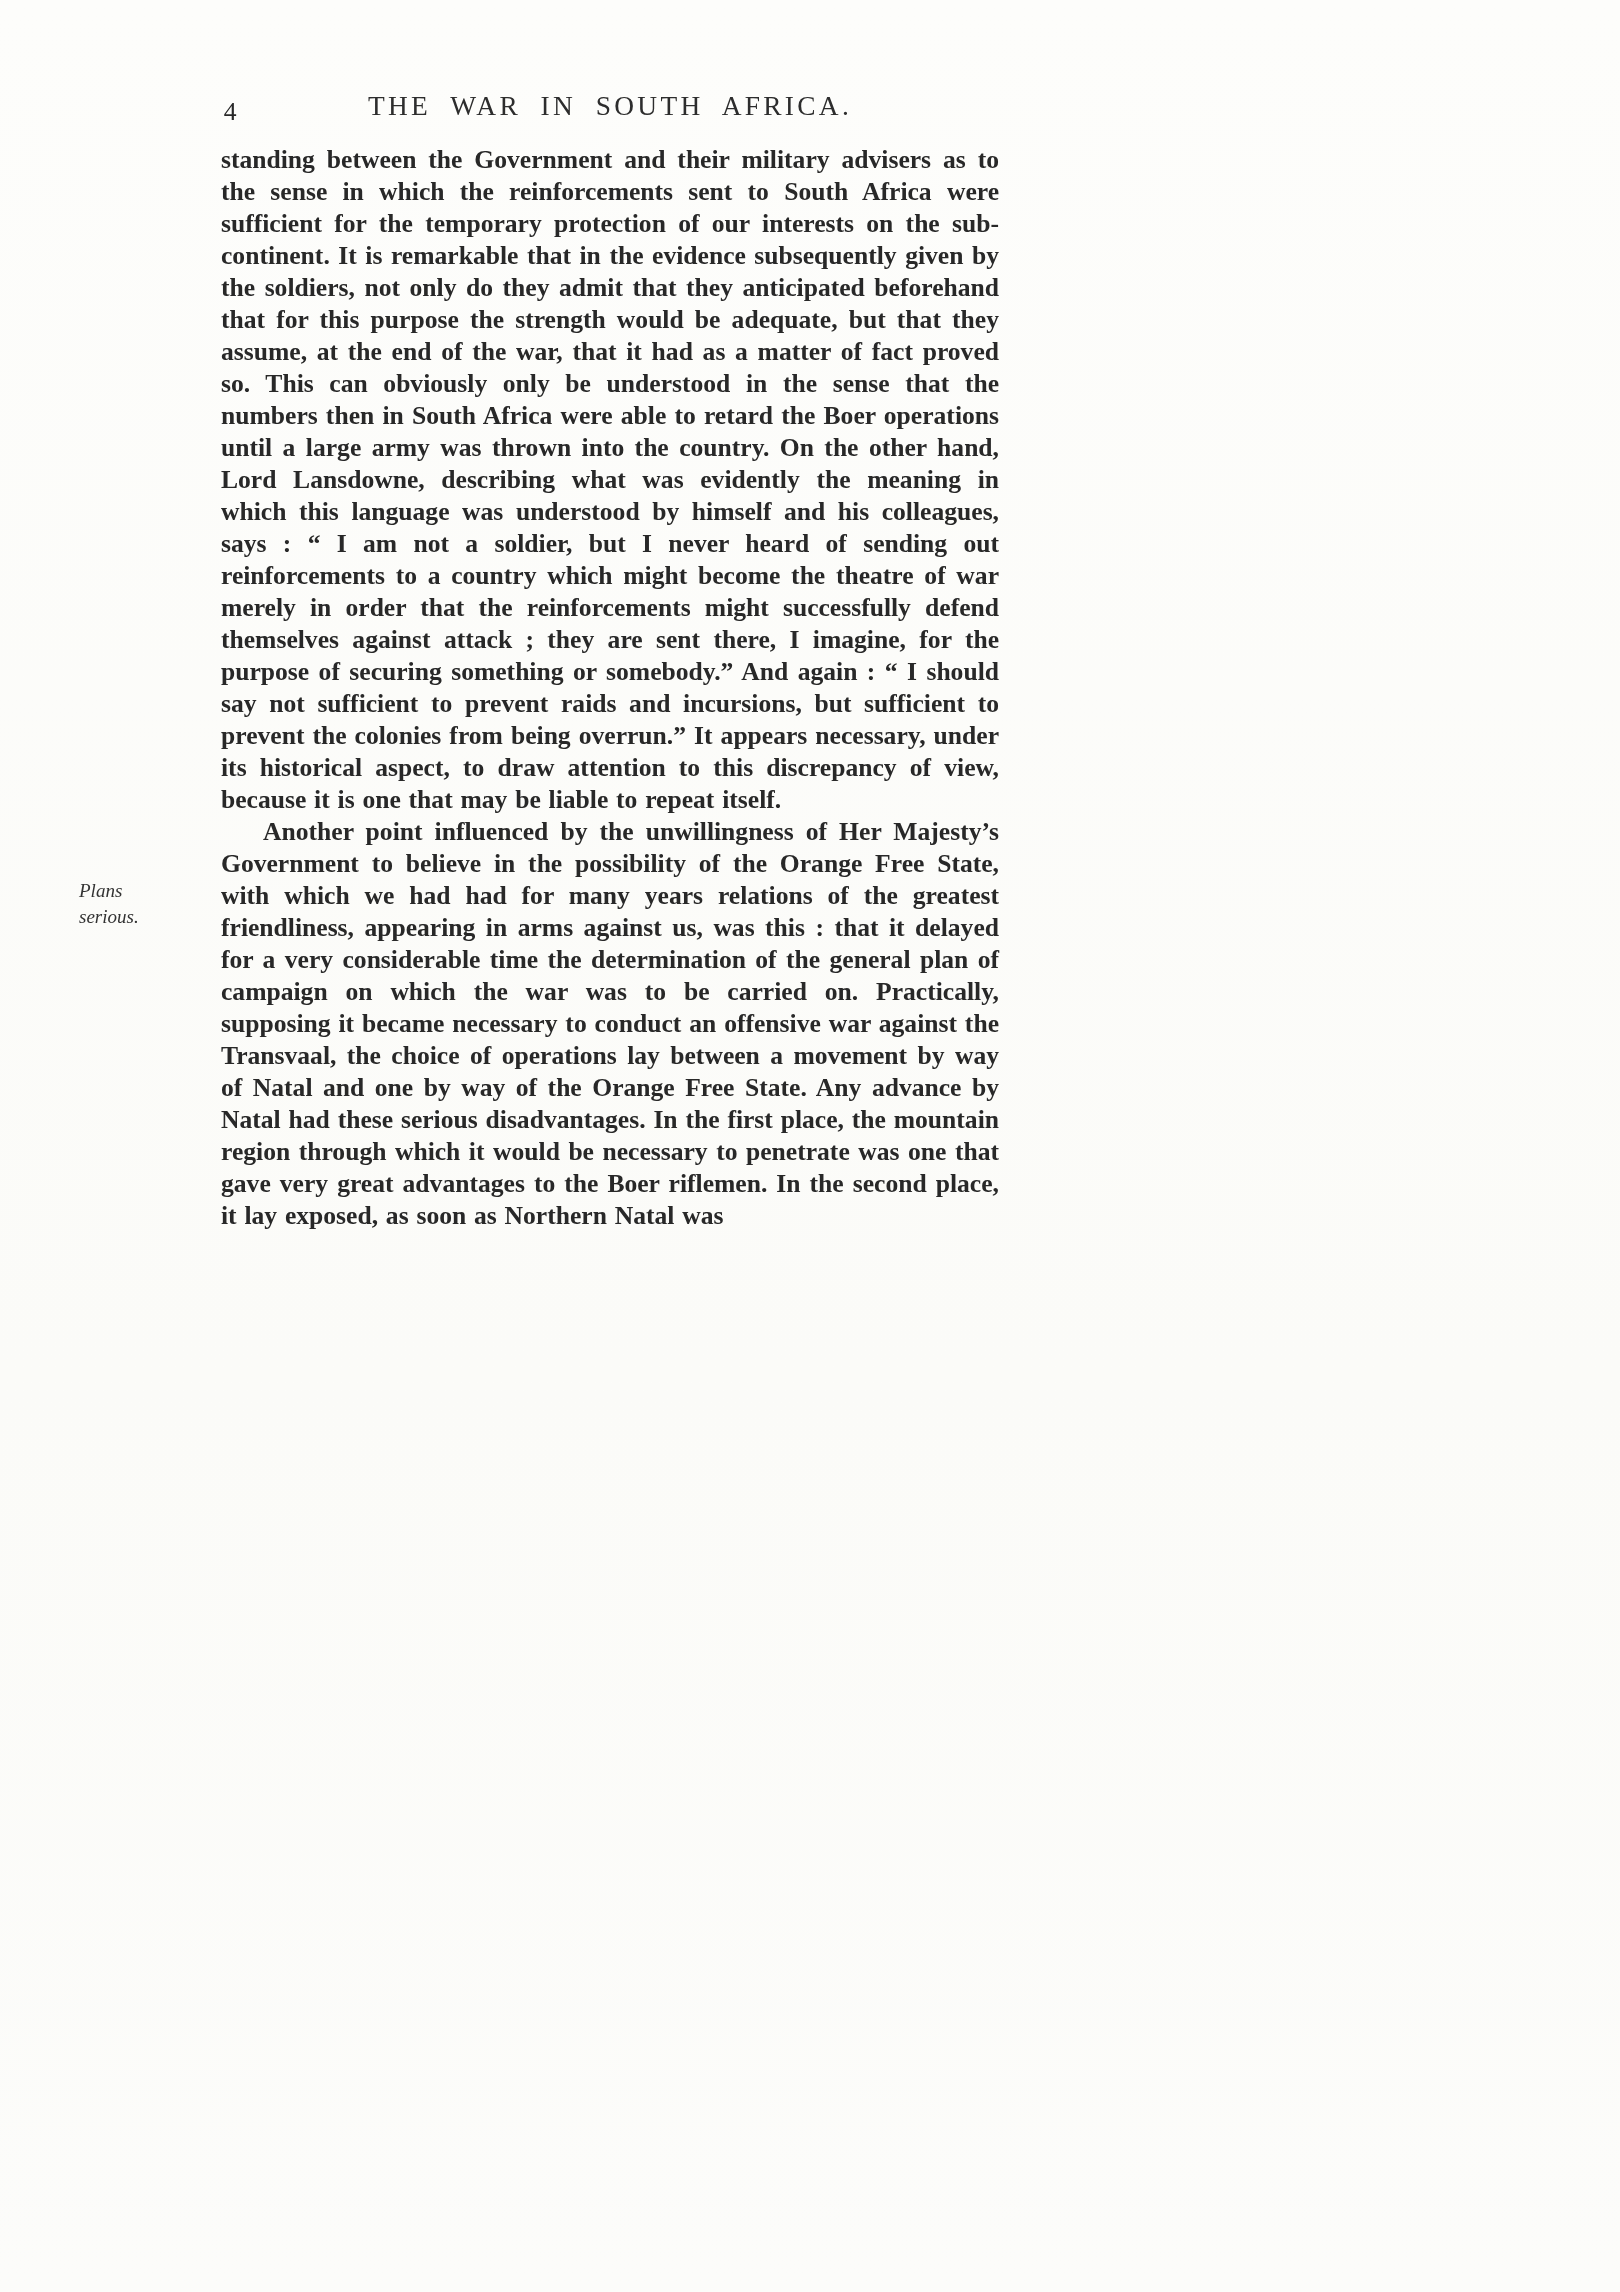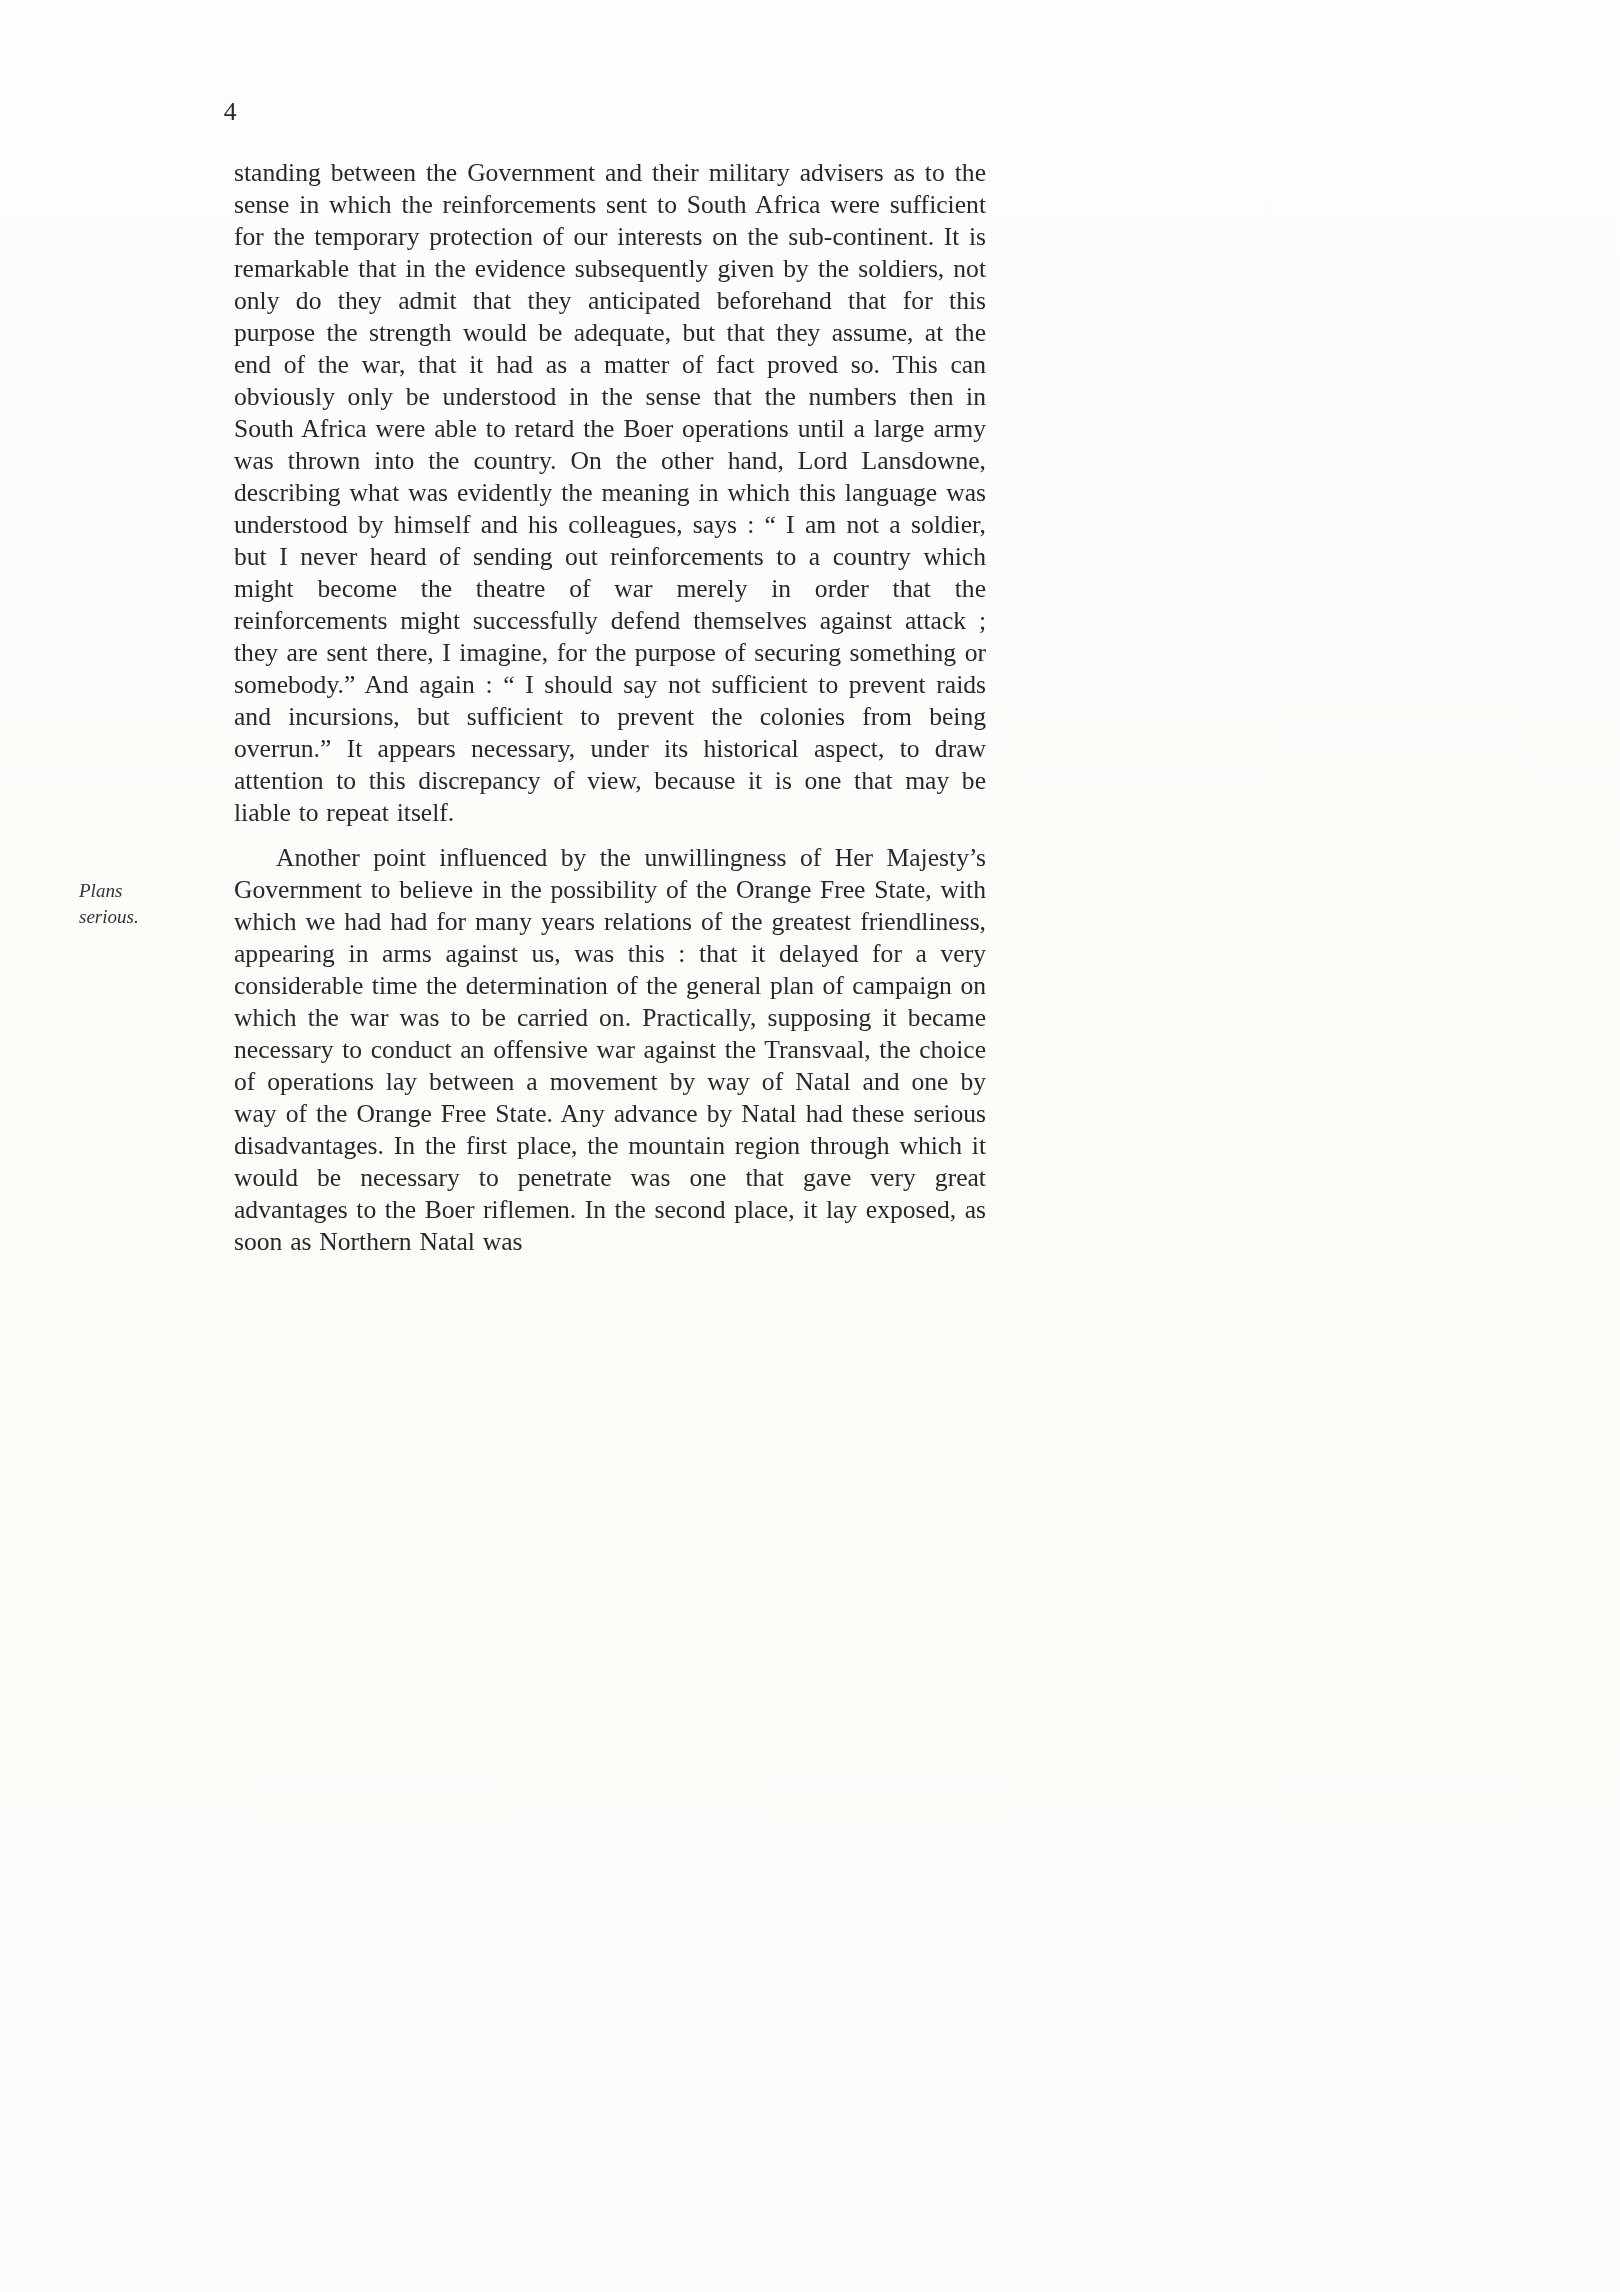--- a/index.html
+++ b/index.html
@@ -61,34 +61,36 @@
     left: 221px;
     width: 778px;
     font-size: 25.6px;
     line-height: 32px;
     text-align: justify;
     text-justify: inter-word;
     word-spacing: 1.4px;
     color: #282828;
   }
   .text-block p {
-    margin: 13px;
+    margin: 0;
     padding: 0;
+    font-weight: bold;
   }
   .text-block p.indent {
     text-indent: 42px;
   }
 </style>
 </head>
 <body>
 
 <div class="page">
 
   <div class="header">
     <span class="page-number">4</span>
+    <span class="header-title">THE WAR IN SOUTH AFRICA.</span>
   </div>
 
   <div class="margin-note">
     <span>Plans</span>
     <span>serious.</span>
   </div>
 
   <div class="text-block">
     <p>standing between the Government and their military advisers as to the sense in which the reinforcements sent to South Africa were sufficient for the temporary protection of our interests on the sub-continent.  It is remarkable that in the evidence subsequently given by the soldiers, not only do they admit that they anticipated beforehand that for this purpose the strength would be adequate, but that they assume, at the end of the war, that it had as a matter of fact proved so.  This can obviously only be understood in the sense that the numbers then in South Africa were able to retard the Boer operations until a large army was thrown into the country.  On the other hand, Lord Lansdowne, describing what was evidently the meaning in which this language was understood by himself and his colleagues, says : “ I am not a soldier, but I never heard of sending out reinforcements to a country which might become the theatre of war merely in order that the reinforcements might successfully defend themselves against attack ;  they are sent there, I imagine, for the purpose of securing something or somebody.” And again :  “ I should say not sufficient to prevent raids and incursions, but sufficient to prevent the colonies from being overrun.”  It appears necessary, under its historical aspect, to draw attention to this discrepancy of view, because it is one that may be liable to repeat itself.</p>
     <p class="indent">Another point influenced by the unwillingness of Her Majesty’s Government to believe in the possibility of the Orange Free State, with which we had had for many years relations of the greatest friendliness, appearing in arms against us, was this :  that it delayed for a very considerable time the determination of the general plan of campaign on which the war was to be carried on.  Practically, supposing it became necessary to conduct an offensive war against the Transvaal, the choice of operations lay between a movement by way of Natal and one by way of the Orange Free State.  Any advance by Natal had these serious disadvantages.  In the first place, the mountain region through which it would be necessary to penetrate was one that gave very great advantages to the Boer riflemen.  In the second place, it lay exposed, as soon as Northern Natal was</p>

